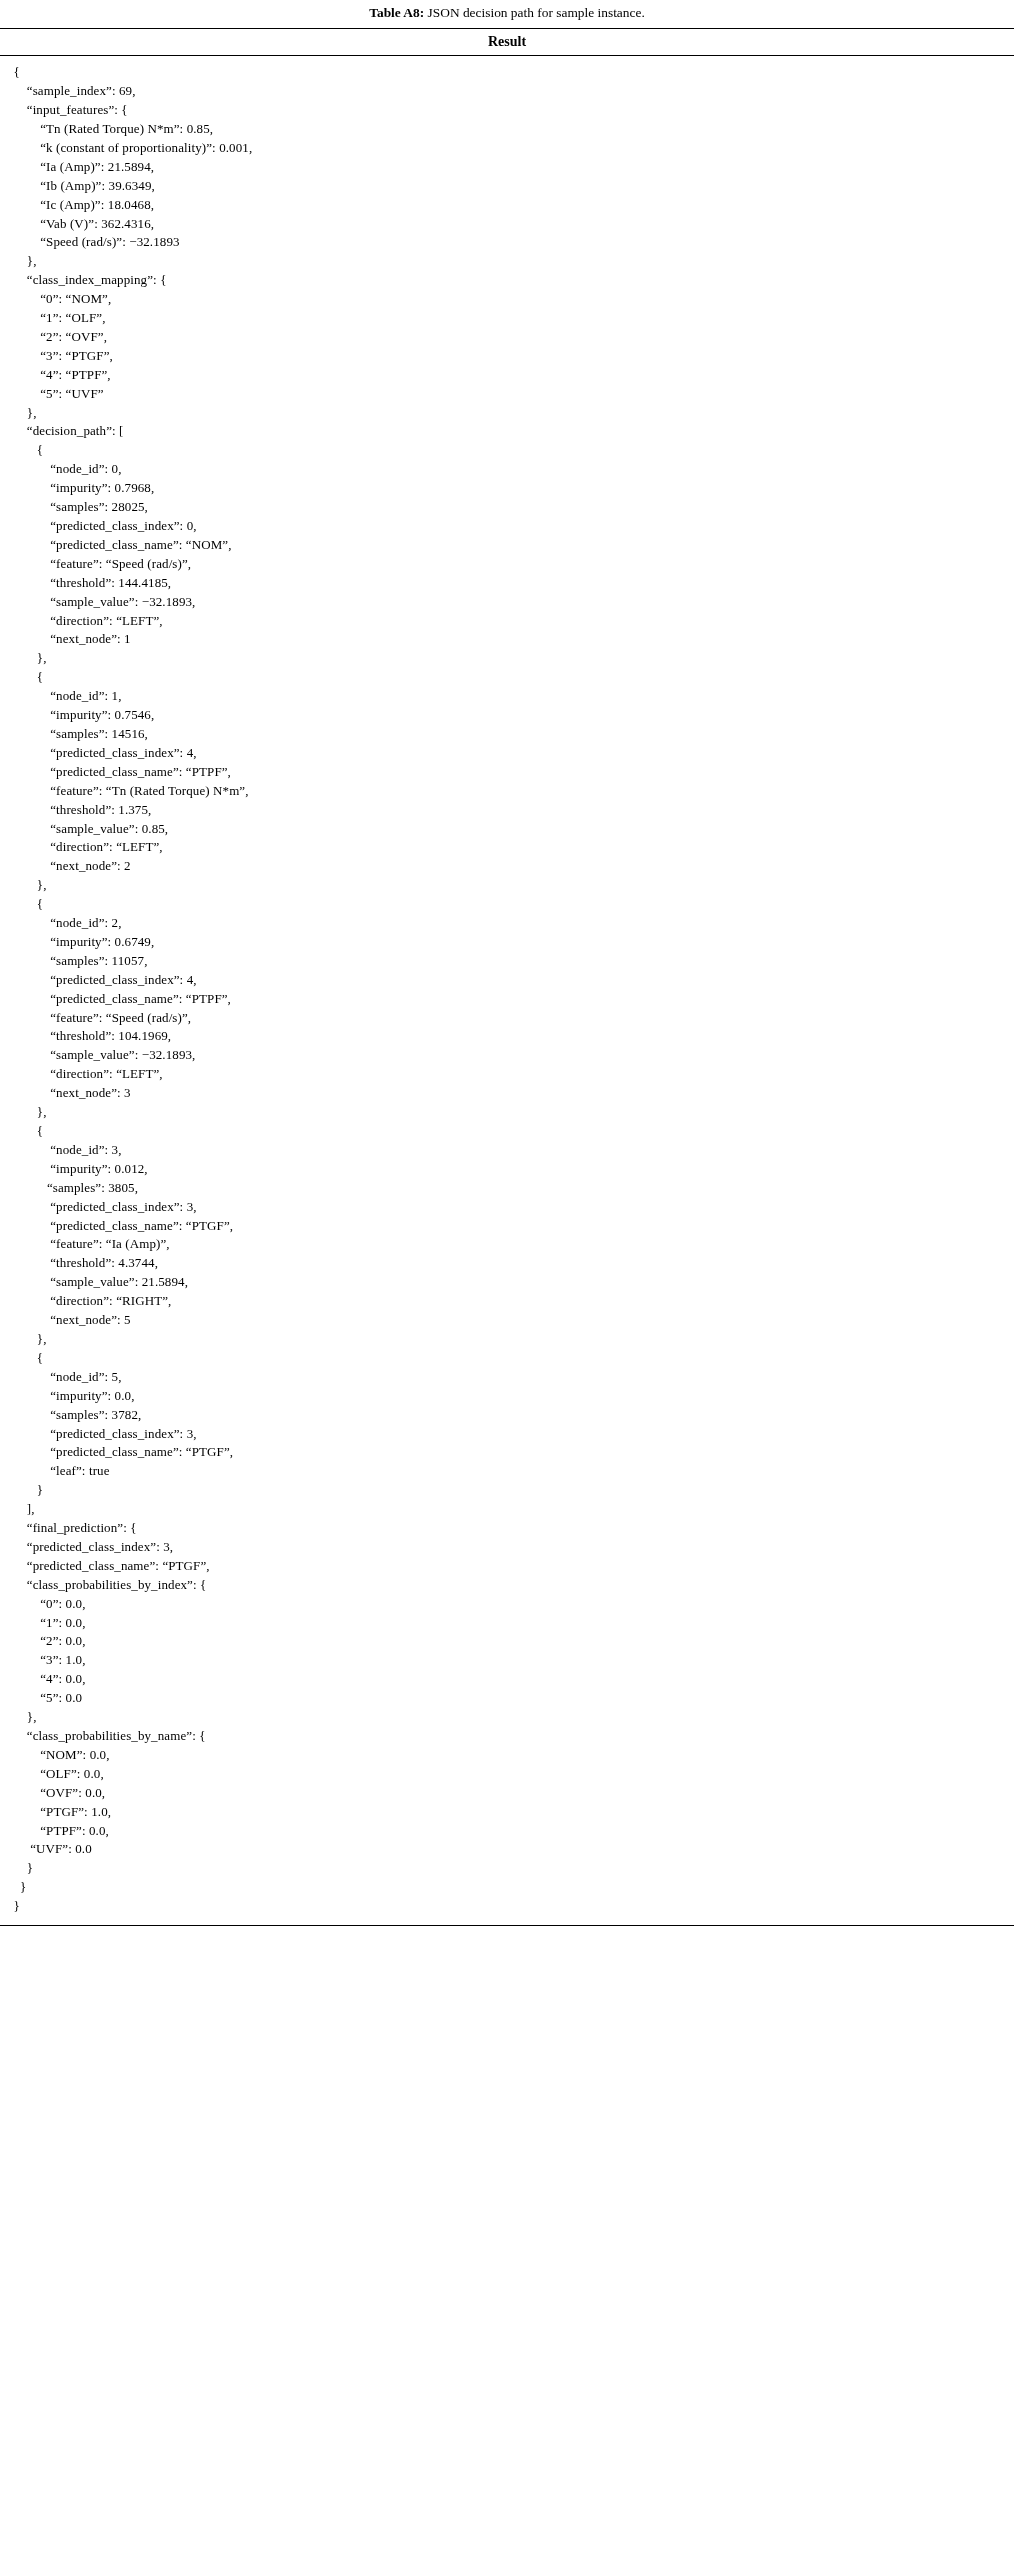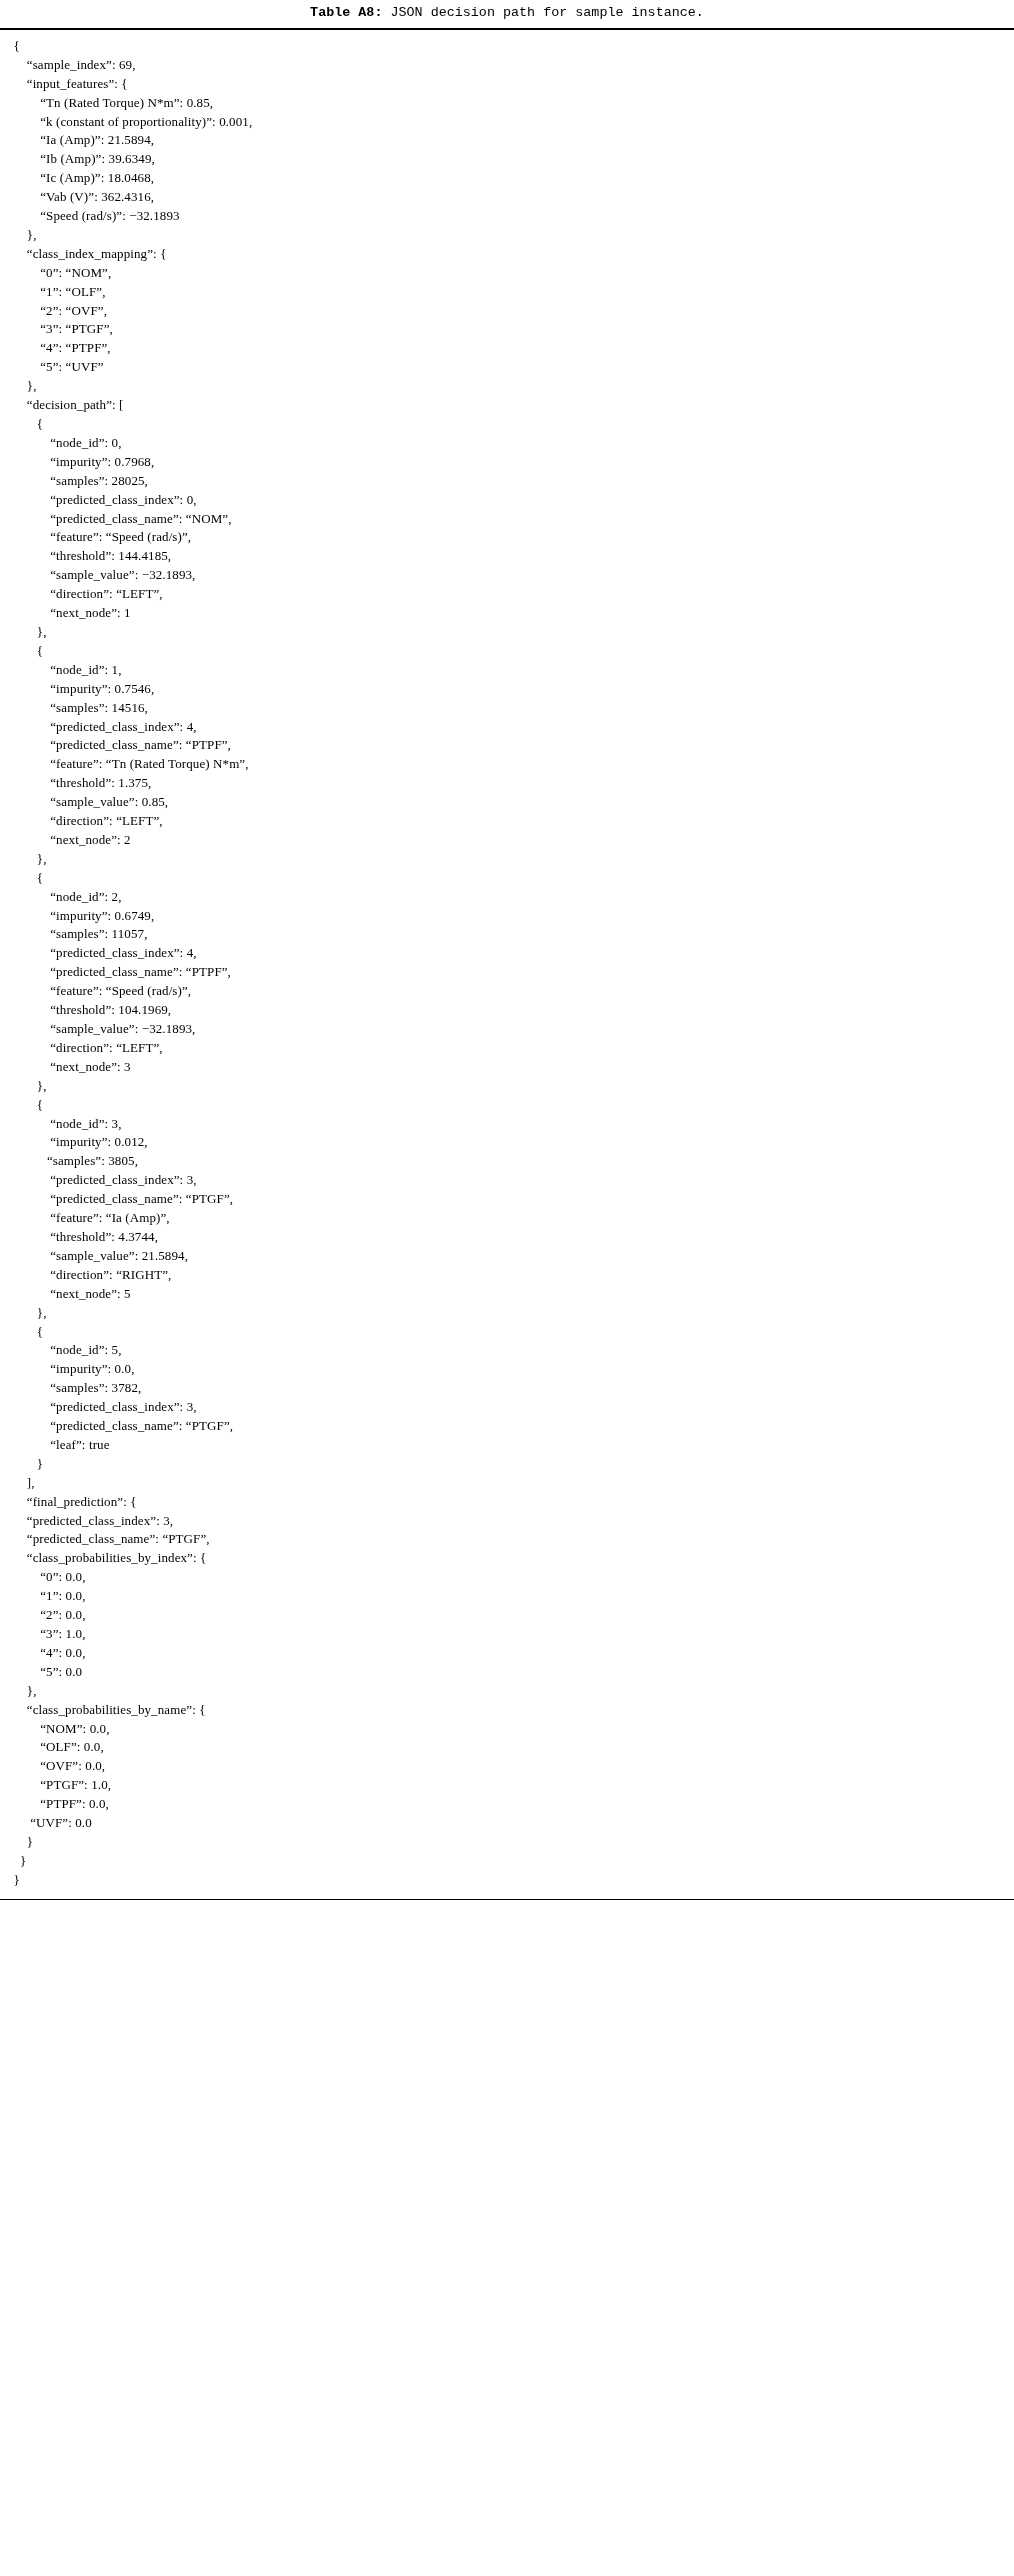--- a/index.html
+++ b/index.html
@@ -13,21 +13,21 @@
     color: #000000;
   }
   .page {
     width: 1014px;
     box-sizing: border-box;
     padding: 0;
   }
   .table-caption {
     text-align: center;
     font-size: 13.4px;
-    font-family: Liberation Mono, monospace;
+    font-family: Liberation Serif, serif;
     padding: 4.1px 0 6.2px 0;
     line-height: 1.3;
   }
   .table-caption .cap-label {
     font-weight: bold;
   }
   .rule {
     border: none;
     border-top: 1px solid #000;
     margin: 0;
@@ -64,20 +64,21 @@
 <body>
 
 <div class="page">
 
   <div class="table-caption">
     <span class="cap-label">Table A8:</span><span> JSON decision path for sample instance.</span>
   </div>
 
   <hr class="rule">
 
+  <div class="col-header">Result</div>
 
   <hr class="rule-thin">
 
   <div class="json-body" id="json-body"><div class="json-line">{</div><div class="json-line">    “sample_index”: 69,</div><div class="json-line">    “input_features”: {</div><div class="json-line">        “Tn (Rated Torque) N*m”: 0.85,</div><div class="json-line">        “k (constant of proportionality)”: 0.001,</div><div class="json-line">        “Ia (Amp)”: 21.5894,</div><div class="json-line">        “Ib (Amp)”: 39.6349,</div><div class="json-line">        “Ic (Amp)”: 18.0468,</div><div class="json-line">        “Vab (V)”: 362.4316,</div><div class="json-line">        “Speed (rad/s)”: −32.1893</div><div class="json-line">    },</div><div class="json-line">    “class_index_mapping”: {</div><div class="json-line">        “0”: “NOM”,</div><div class="json-line">        “1”: “OLF”,</div><div class="json-line">        “2”: “OVF”,</div><div class="json-line">        “3”: “PTGF”,</div><div class="json-line">        “4”: “PTPF”,</div><div class="json-line">        “5”: “UVF”</div><div class="json-line">    },</div><div class="json-line">    “decision_path”: [</div><div class="json-line">       {</div><div class="json-line">           “node_id”: 0,</div><div class="json-line">           “impurity”: 0.7968,</div><div class="json-line">           “samples”: 28025,</div><div class="json-line">           “predicted_class_index”: 0,</div><div class="json-line">           “predicted_class_name”: “NOM”,</div><div class="json-line">           “feature”: “Speed (rad/s)”,</div><div class="json-line">           “threshold”: 144.4185,</div><div class="json-line">           “sample_value”: −32.1893,</div><div class="json-line">           “direction”: “LEFT”,</div><div class="json-line">           “next_node”: 1</div><div class="json-line">       },</div><div class="json-line">       {</div><div class="json-line">           “node_id”: 1,</div><div class="json-line">           “impurity”: 0.7546,</div><div class="json-line">           “samples”: 14516,</div><div class="json-line">           “predicted_class_index”: 4,</div><div class="json-line">           “predicted_class_name”: “PTPF”,</div><div class="json-line">           “feature”: “Tn (Rated Torque) N*m”,</div><div class="json-line">           “threshold”: 1.375,</div><div class="json-line">           “sample_value”: 0.85,</div><div class="json-line">           “direction”: “LEFT”,</div><div class="json-line">           “next_node”: 2</div><div class="json-line">       },</div><div class="json-line">       {</div><div class="json-line">           “node_id”: 2,</div><div class="json-line">           “impurity”: 0.6749,</div><div class="json-line">           “samples”: 11057,</div><div class="json-line">           “predicted_class_index”: 4,</div><div class="json-line">           “predicted_class_name”: “PTPF”,</div><div class="json-line">           “feature”: “Speed (rad/s)”,</div><div class="json-line">           “threshold”: 104.1969,</div><div class="json-line">           “sample_value”: −32.1893,</div><div class="json-line">           “direction”: “LEFT”,</div><div class="json-line">           “next_node”: 3</div><div class="json-line">       },</div><div class="json-line">       {</div><div class="json-line">           “node_id”: 3,</div><div class="json-line">           “impurity”: 0.012,</div><div class="json-line">          “samples”: 3805,</div><div class="json-line">           “predicted_class_index”: 3,</div><div class="json-line">           “predicted_class_name”: “PTGF”,</div><div class="json-line">           “feature”: “Ia (Amp)”,</div><div class="json-line">           “threshold”: 4.3744,</div><div class="json-line">           “sample_value”: 21.5894,</div><div class="json-line">           “direction”: “RIGHT”,</div><div class="json-line">           “next_node”: 5</div><div class="json-line">       },</div><div class="json-line">       {</div><div class="json-line">           “node_id”: 5,</div><div class="json-line">           “impurity”: 0.0,</div><div class="json-line">           “samples”: 3782,</div><div class="json-line">           “predicted_class_index”: 3,</div><div class="json-line">           “predicted_class_name”: “PTGF”,</div><div class="json-line">           “leaf”: true</div><div class="json-line">       }</div><div class="json-line">    ],</div><div class="json-line">    “final_prediction”: {</div><div class="json-line">    “predicted_class_index”: 3,</div><div class="json-line">    “predicted_class_name”: “PTGF”,</div><div class="json-line">    “class_probabilities_by_index”: {</div><div class="json-line">        “0”: 0.0,</div><div class="json-line">        “1”: 0.0,</div><div class="json-line">        “2”: 0.0,</div><div class="json-line">        “3”: 1.0,</div><div class="json-line">        “4”: 0.0,</div><div class="json-line">        “5”: 0.0</div><div class="json-line">    },</div><div class="json-line">    “class_probabilities_by_name”: {</div><div class="json-line">        “NOM”: 0.0,</div><div class="json-line">        “OLF”: 0.0,</div><div class="json-line">        “OVF”: 0.0,</div><div class="json-line">        “PTGF”: 1.0,</div><div class="json-line">        “PTPF”: 0.0,</div><div class="json-line">     “UVF”: 0.0</div><div class="json-line">    }</div><div class="json-line">  }</div><div class="json-line">}</div></div>
 
   <hr class="rule">
   <div class="bottom-space"></div>
 
 </div>
 

